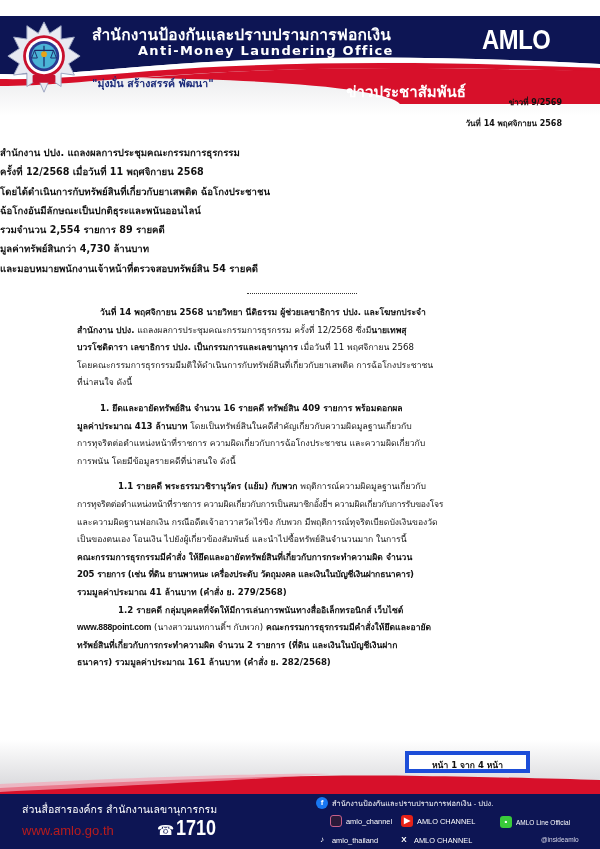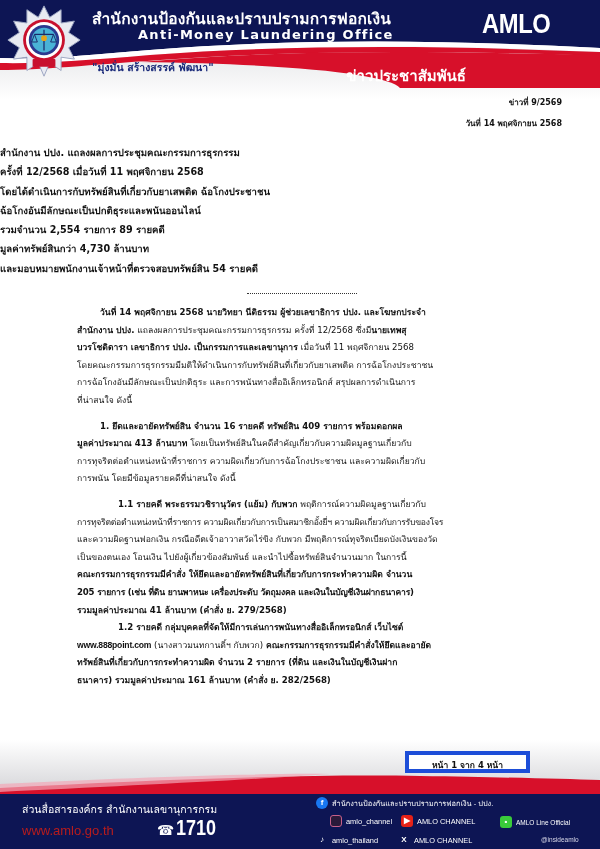--- a/index.html
+++ b/index.html
@@ -1,20 +1,20 @@
 <!DOCTYPE html>
 <html><head>
 <meta charset="utf-8">
 <style>
   * { box-sizing: border-box; margin: 0; padding: 0; }
   html, body { width: 600px; height: 849px; overflow: hidden; background: #fff; }
   body { font-family: "DejaVu Sans", sans-serif; color: #111; position: relative; }
 
   
-  .header { position: absolute; left: 0; top: 0; width: 476px; height: 115px; background: linear-gradient(#ffffff, #ffffff); }
+  .header { position: absolute; left: 0; top: 16px; width: 476px; height: 115px; background: linear-gradient(#ffffff, #ffffff); }
   .header-svg { position: absolute; left: 0; top: 0; }
   .logo { position: absolute; left: 6px; top: 4px; width: 76px; height: 76px; }
   .org-th { position: absolute; left: 92px; top: 6px; font-size: 15.5px; font-weight: bold; color: #fff; letter-spacing: 0.2px; white-space: nowrap; }
   .org-en { position: absolute; left: 95px; top: 27px; font-size: 13px; font-weight: bold; color: #fff; letter-spacing: 1.3px; white-space: nowrap; margin-left: 43px; }
   .slogan { position: absolute; left: 92px; top: 59px; font-size: 10.5px; font-weight: bold; color: #1a2a7a; white-space: nowrap; }
   .amlo-logo { position: absolute; left: 482px; top: 8px; font-family: "Liberation Sans", sans-serif; font-size: 28px; font-weight: bold; color: #fff; letter-spacing: -0.5px; transform: scaleX(0.85); transform-origin: left; }
   .pr-title { position: absolute; right: 10px; top: 64px; font-size: 15px; font-weight: bold; color: #fff; white-space: nowrap; }
 
   .news-no { position: absolute; right: 38px; top: 96px; font-size: 8px; font-weight: bold; text-align: left; }
   .news-date { position: absolute; right: 38px; top: 117px; font-size: 8px; font-weight: bold; text-align: right; }
@@ -104,21 +104,20 @@
   <div>และมอบหมายพนักงานเจ้าหน้าที่ตรวจสอบทรัพย์สิน 54 รายคดี</div>
 </div>
 <div class="divider"></div>
 
 <div class="body-text">
   <div class="para">
     <span class="ln indent"><b>วันที่ 14 พฤศจิกายน 2568 นายวิทยา นีติธรรม ผู้ช่วยเลขาธิการ ปปง. และโฆษกประจำ</b></span>
     <span class="ln"><b>สำนักงาน ปปง.</b><span> แถลงผลการประชุมคณะกรรมการธุรกรรม ครั้งที่ 12/2568 ซึ่งมี</span><b>นายเทพสุ</b></span>
     <span class="ln"><b>บวรโชติดารา เลขาธิการ ปปง. เป็นกรรมการและเลขานุการ</b><span> เมื่อวันที่ 11 พฤศจิกายน 2568</span></span>
     <span class="ln">โดยคณะกรรมการธุรกรรมมีมติให้ดำเนินการกับทรัพย์สินที่เกี่ยวกับยาเสพติด การฉ้อโกงประชาชน</span>
-    <span class="ln">การฉ้อโกงอันมีลักษณะเป็นปกติธุระ และการพนันทางสื่ออิเล็กทรอนิกส์ สรุปผลการดำเนินการ</span>
     <span class="ln">ที่น่าสนใจ ดังนี้</span>
   </div>
 
   <div class="para">
     <span class="ln indent"><b>1. ยึดและอายัดทรัพย์สิน จำนวน 16 รายคดี ทรัพย์สิน 409 รายการ พร้อมดอกผล</b></span>
     <span class="ln"><b>มูลค่าประมาณ 413 ล้านบาท</b><span> โดยเป็นทรัพย์สินในคดีสำคัญเกี่ยวกับความผิดมูลฐานเกี่ยวกับ</span></span>
     <span class="ln">การทุจริตต่อตำแหน่งหน้าที่ราชการ ความผิดเกี่ยวกับการฉ้อโกงประชาชน และความผิดเกี่ยวกับ</span>
     <span class="ln">การพนัน โดยมีข้อมูลรายคดีที่น่าสนใจ ดังนี้</span>
   </div>
 

